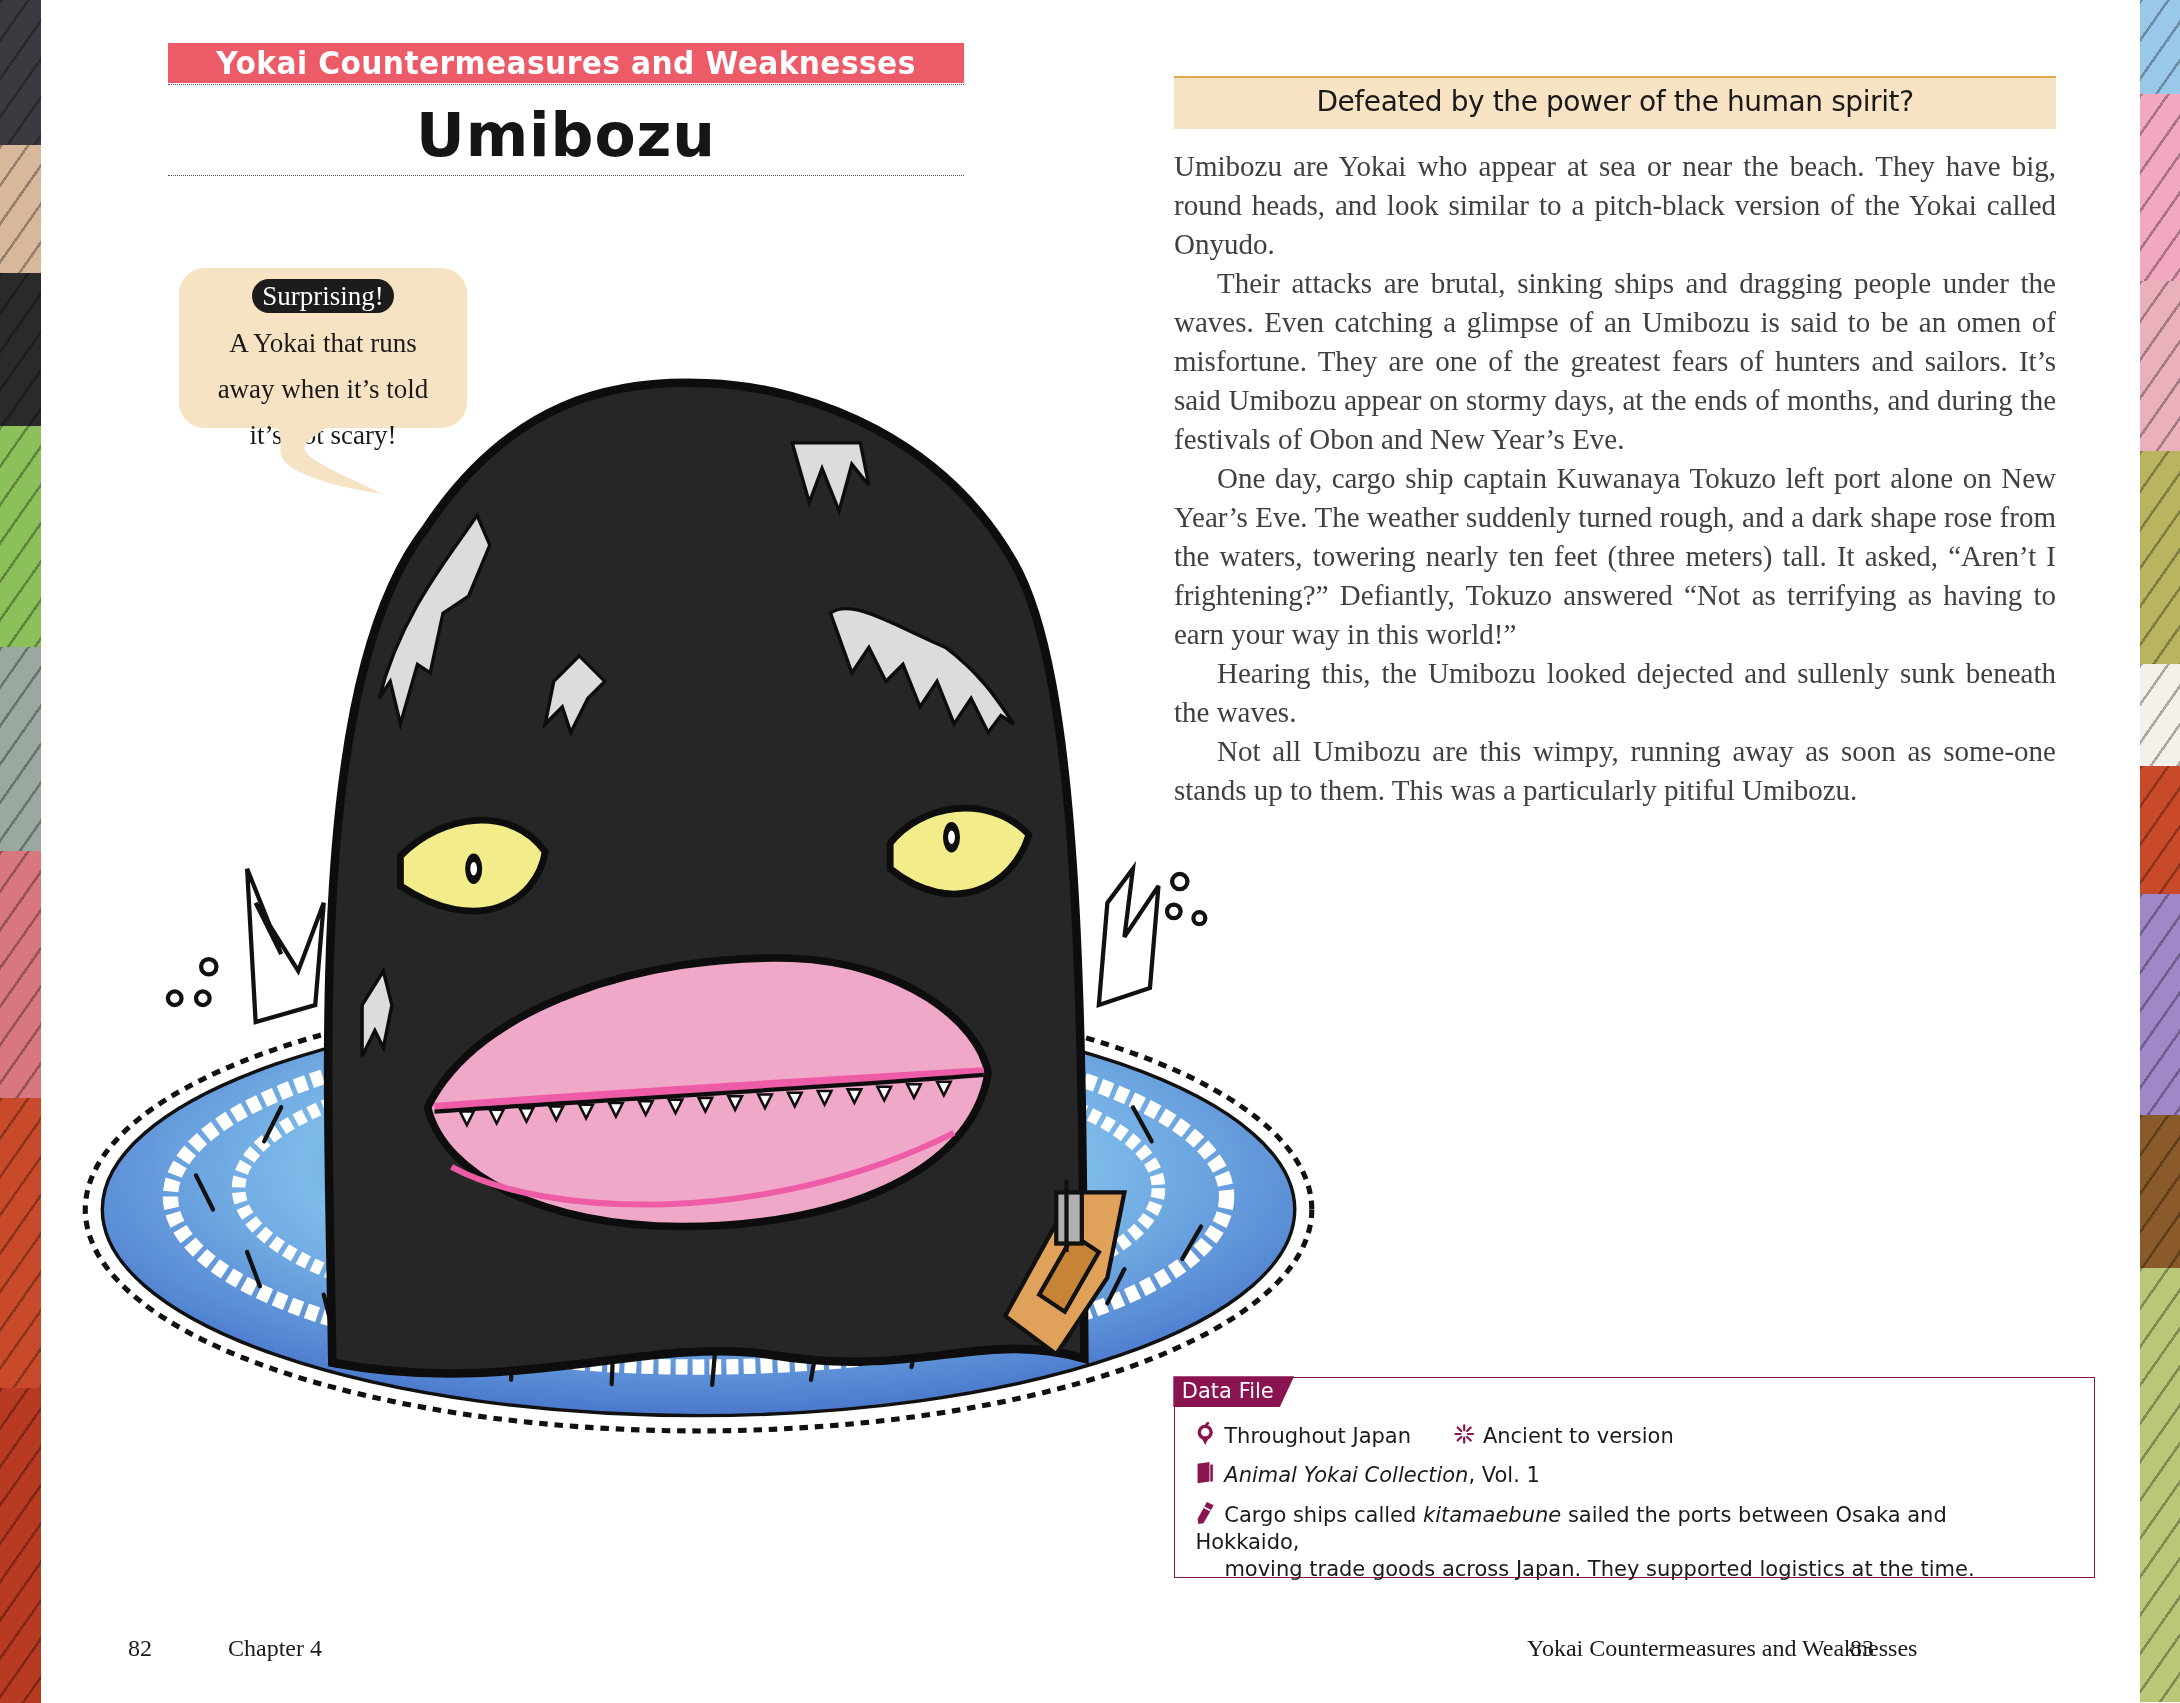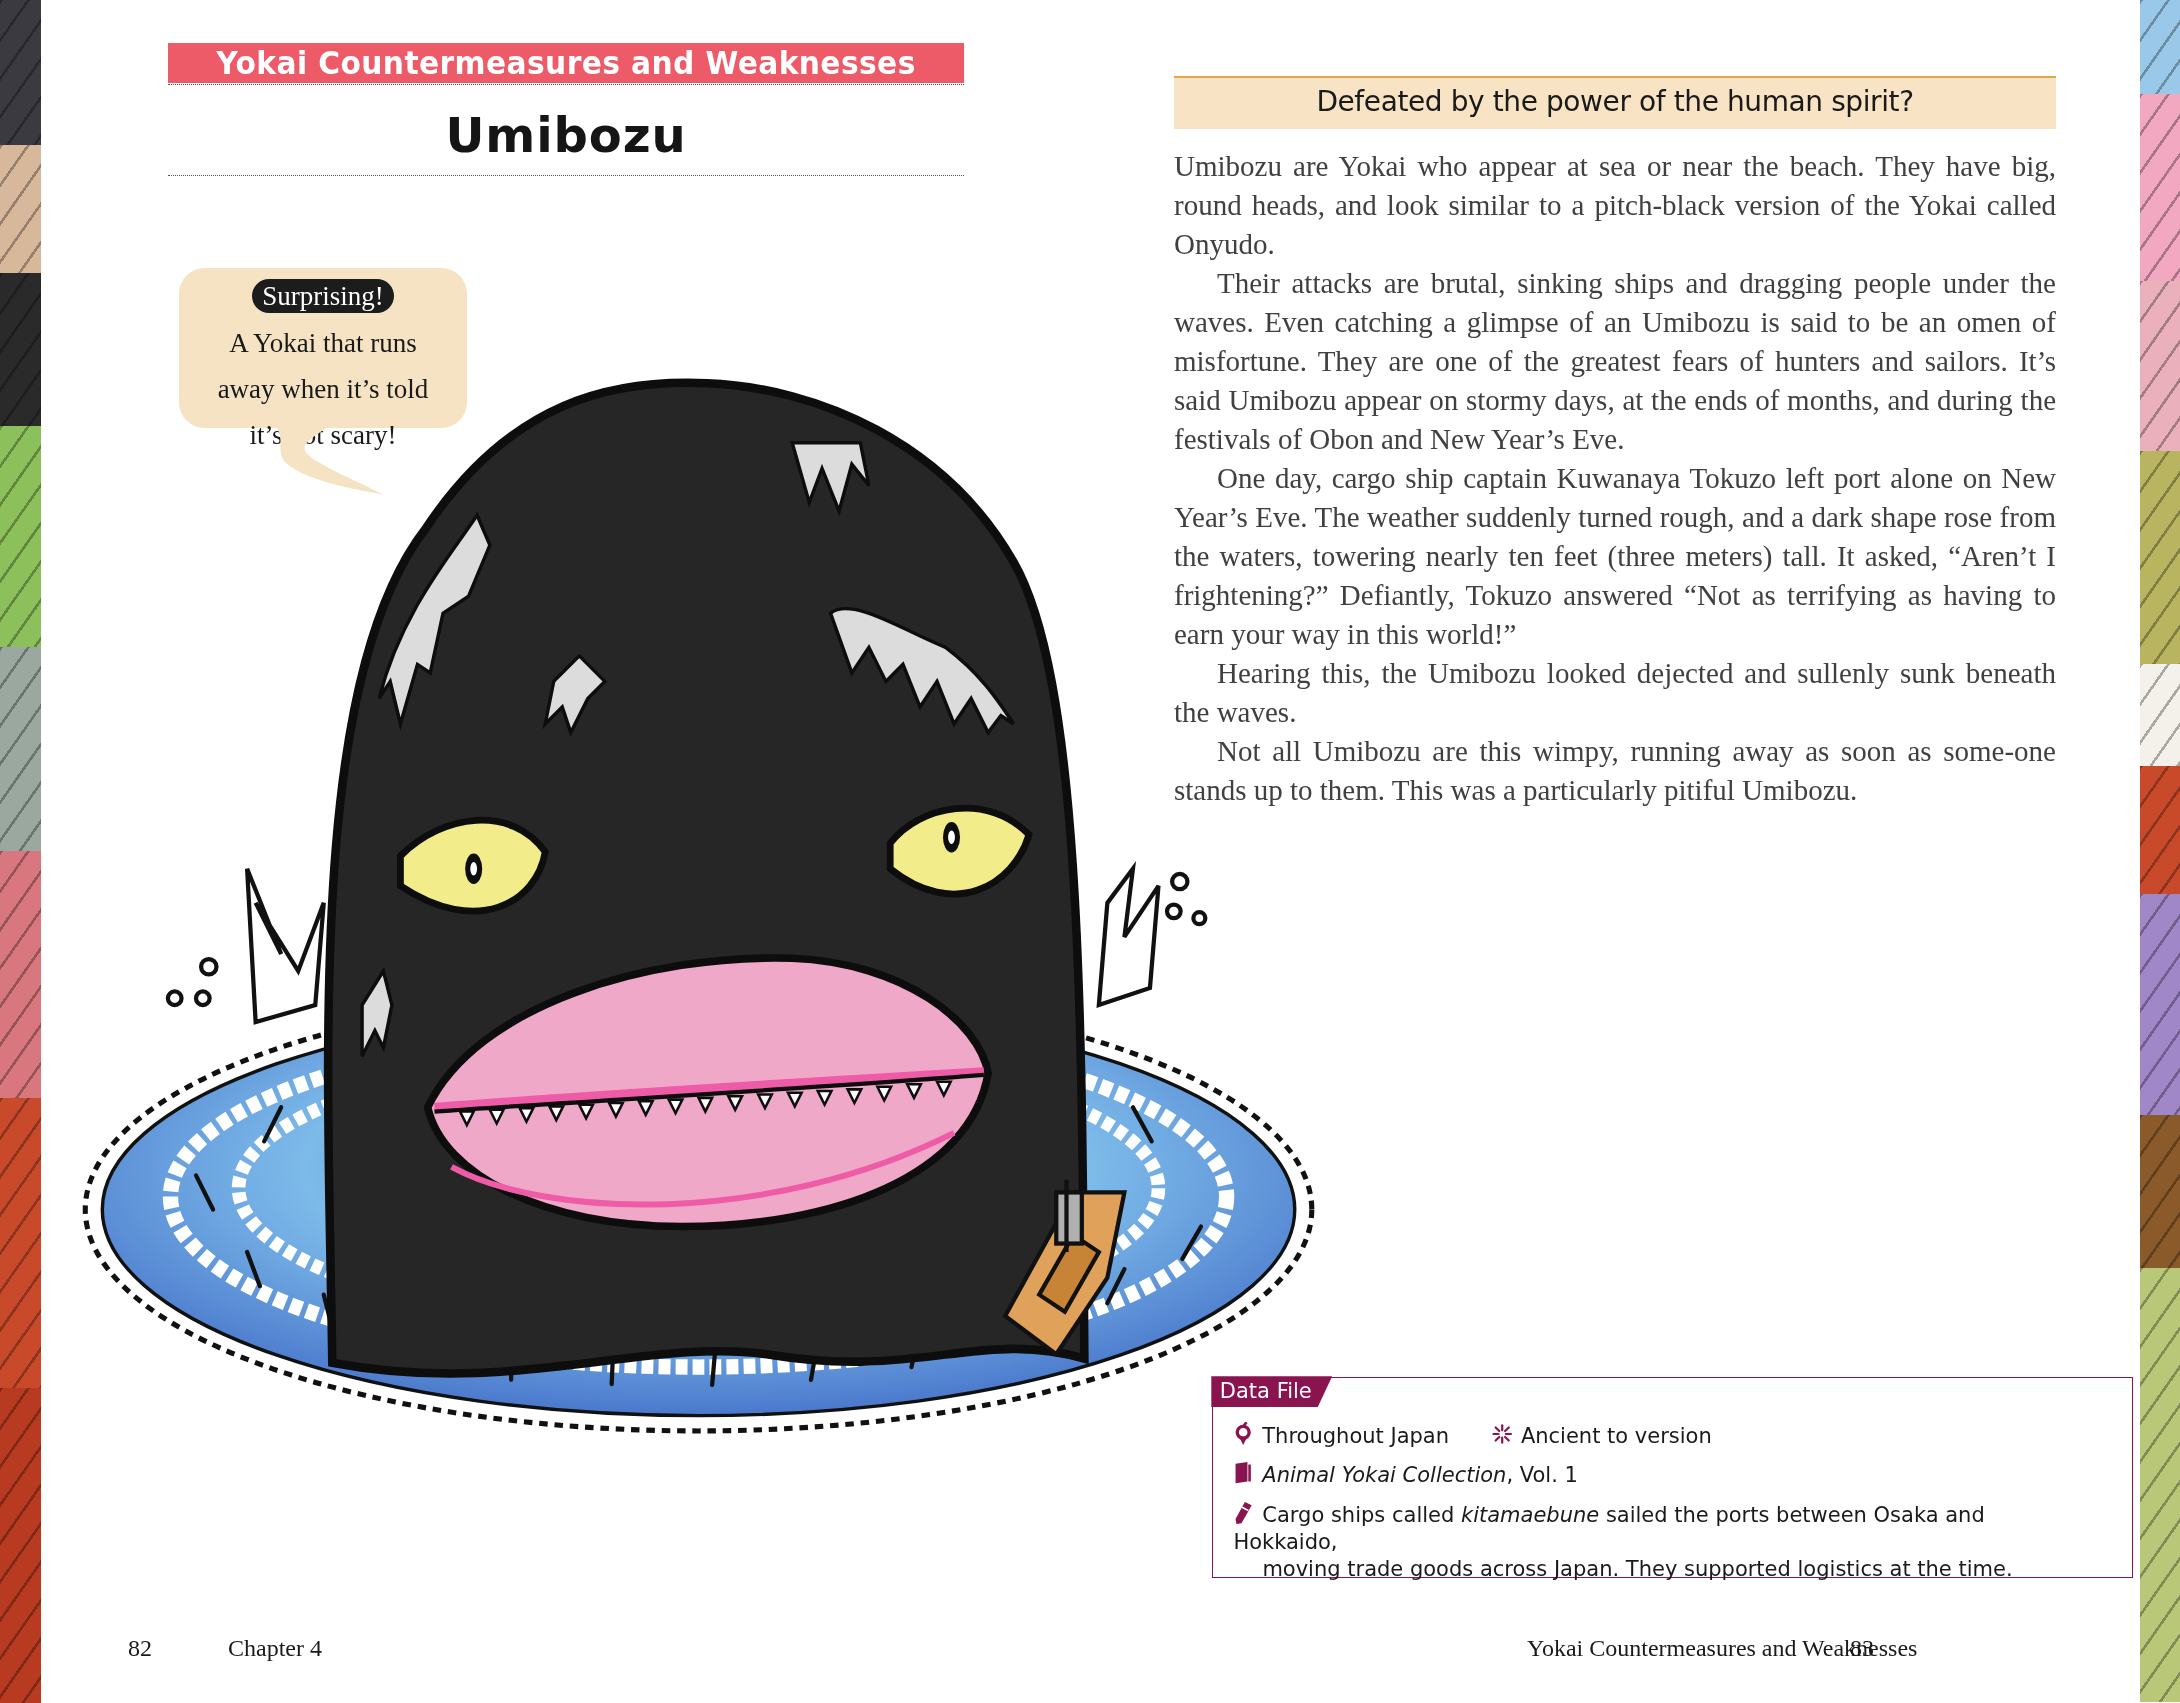--- a/index.html
+++ b/index.html
@@ -23,21 +23,21 @@
     background: #ed5a68; color: #ffffff; text-align: center;
     font-family: "DejaVu Sans", sans-serif; font-weight: bold; font-size: 32px; line-height: 40px;
     letter-spacing: 0.4px; transform: scaleX(0.93); transform-origin: left;
     width: 856px;
   }
   .dotted { position: absolute; height: 0; border-top: 1.7px dotted #555; }
   .dot1 { left: 168px; top: 84px; width: 796px; }
   .dot2 { left: 168px; top: 175px; width: 796px; }
   .page-title {
     position: absolute; left: 168px; top: 101px; width: 796px; text-align: center;
-    font-family: "DejaVu Sans", sans-serif; font-weight: bold; font-size: 48px; line-height: 68px;
+    font-family: "DejaVu Sans", sans-serif; font-weight: bold; font-size: 60px; line-height: 68px;
     color: #151515; letter-spacing: 0.9px;
   }
 
   .bubble {
     position: absolute; left: 179px; top: 268px; width: 288px; height: 160px;
     background: #f5e3c3; border-radius: 25.6px; text-align: center;
   }
   .bubble-tag {
     display: inline-block; margin-top: 11px; background: #1c1c1c; color: #ffffff;
     border-radius: 17px; padding: 0 10.2px; font-size: 27px; line-height: 34px;
@@ -55,21 +55,21 @@
     color: #1a1a1a; letter-spacing: -0.4px;
   }
   .body-text {
     position: absolute; left: 1174px; top: 147px; width: 882px;
     font-size: 29px; line-height: 39px; text-align: justify; color: #404040;
   }
   .body-text p { margin: 0; text-indent: 43px; }
   .body-text p.first { text-indent: 0; }
 
   .datafile {
-    position: absolute; left: 1212px; top: 1377px; width: 921px; height: 201px;
+    position: absolute; left: 1174px; top: 1377px; width: 921px; height: 201px;
     border: 1.7px solid #8a1450; box-sizing: border-box;
   }
   .datafile-tab {
     position: absolute; left: -1.7px; top: -1.7px; height: 31px; padding: 0 20.4px 0 8.5px;
     background: #8a1450; color: #fff; font-family: "DejaVu Sans", sans-serif; font-size: 21px; line-height: 31px;
     clip-path: polygon(0 0, 100% 0, 88% 100%, 0 100%);
   }
   .df-row {
     position: absolute; left: 20.4px; font-family: "DejaVu Sans", sans-serif; font-size: 21px; line-height: 27px; color: #1a1a1a;
   }

